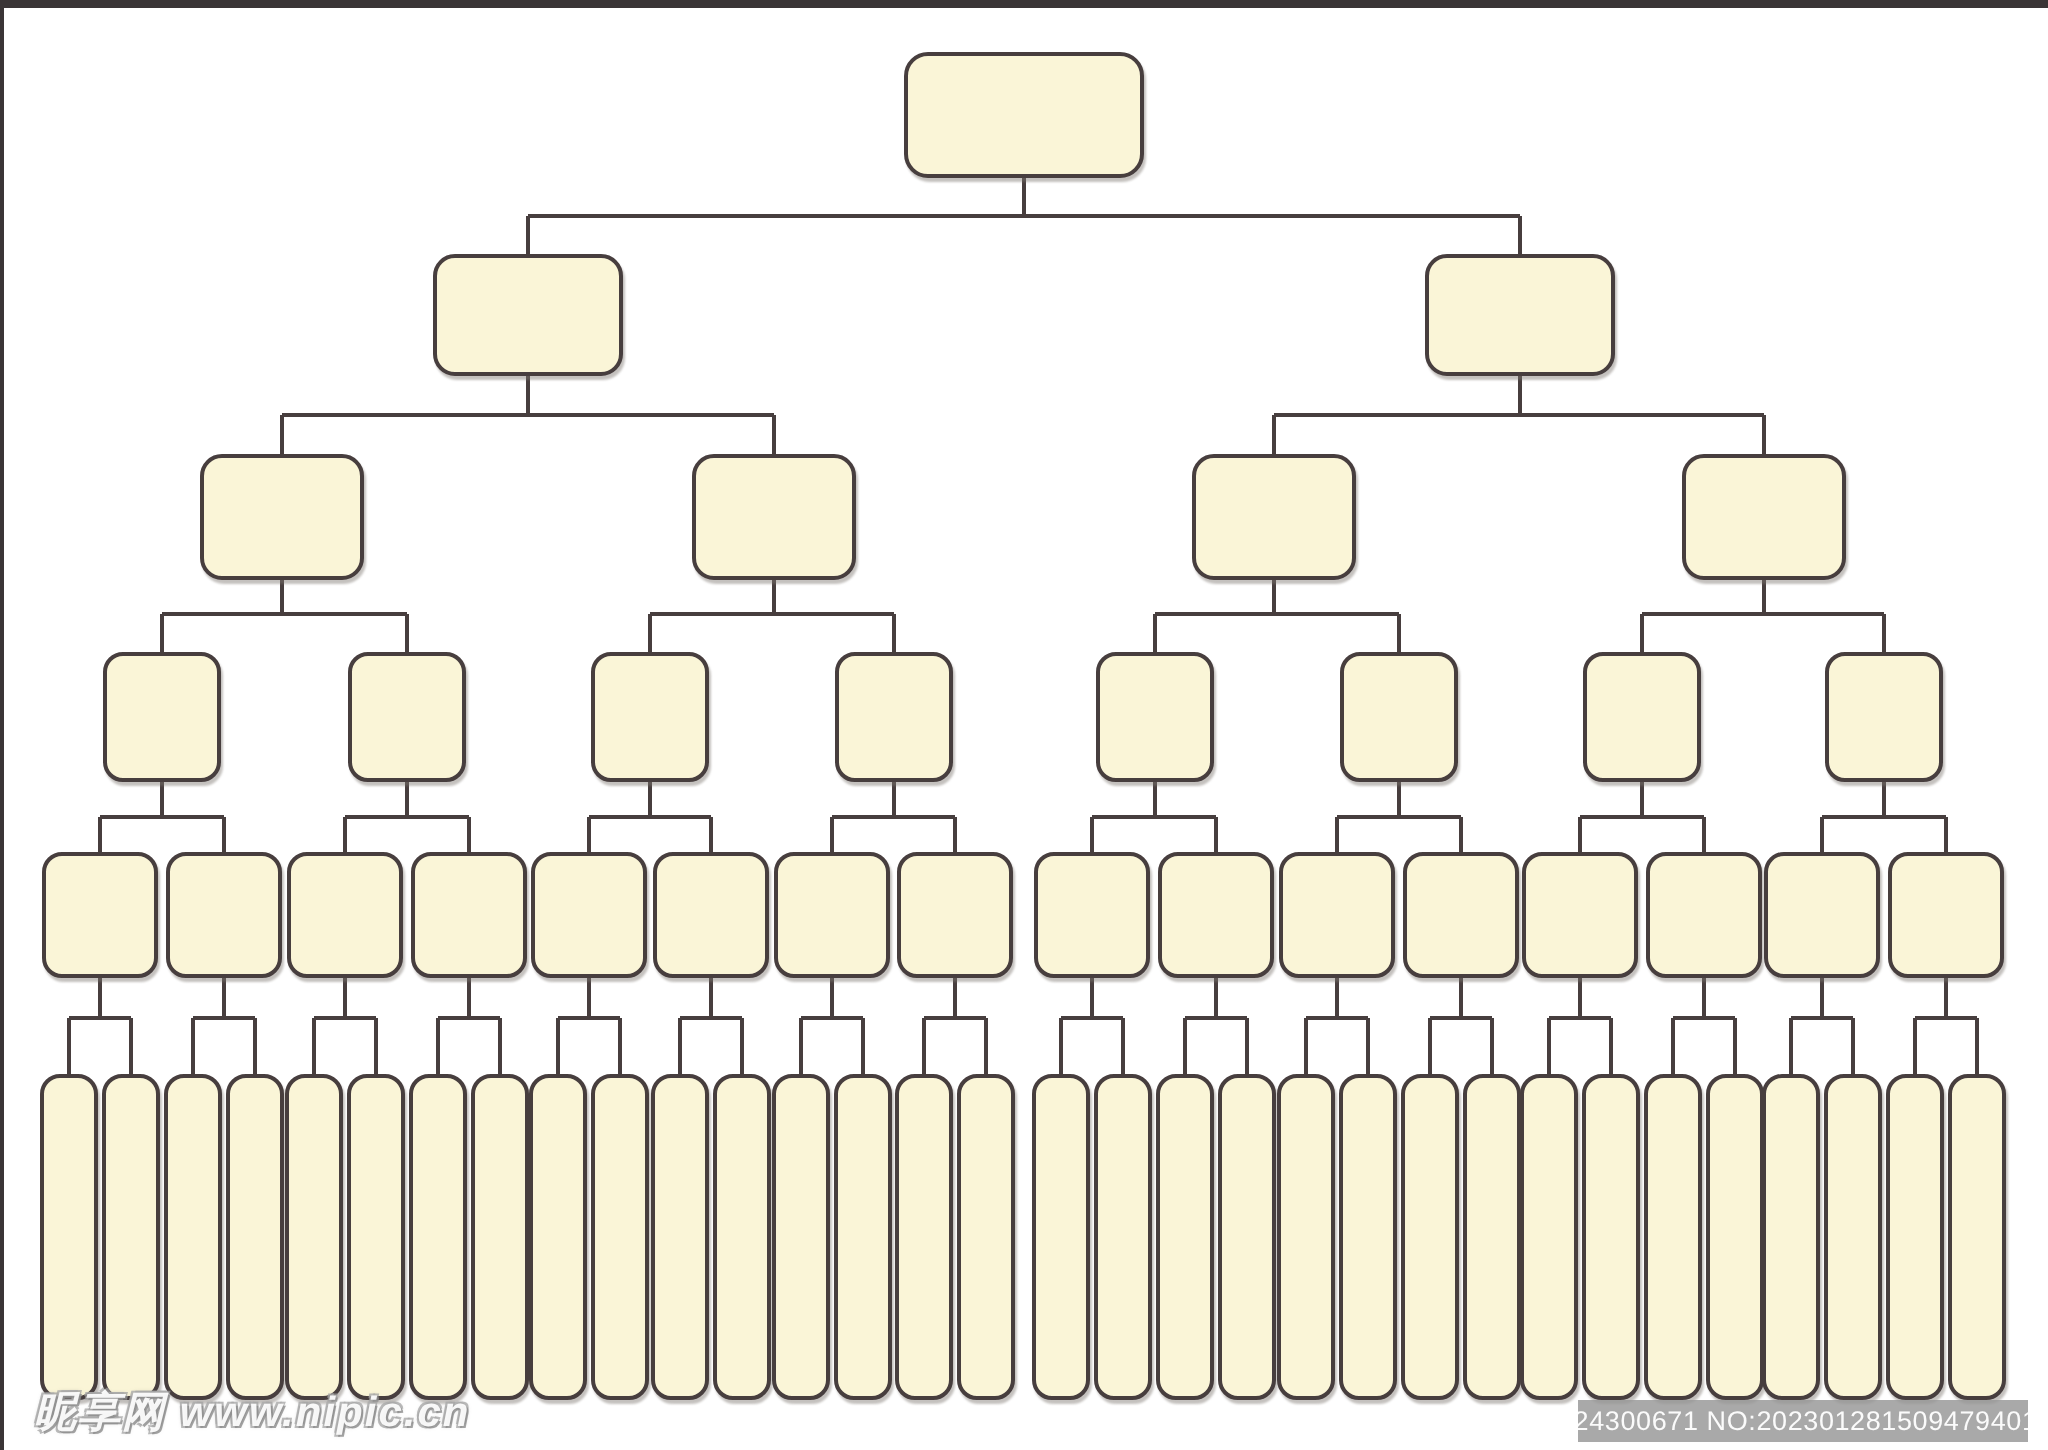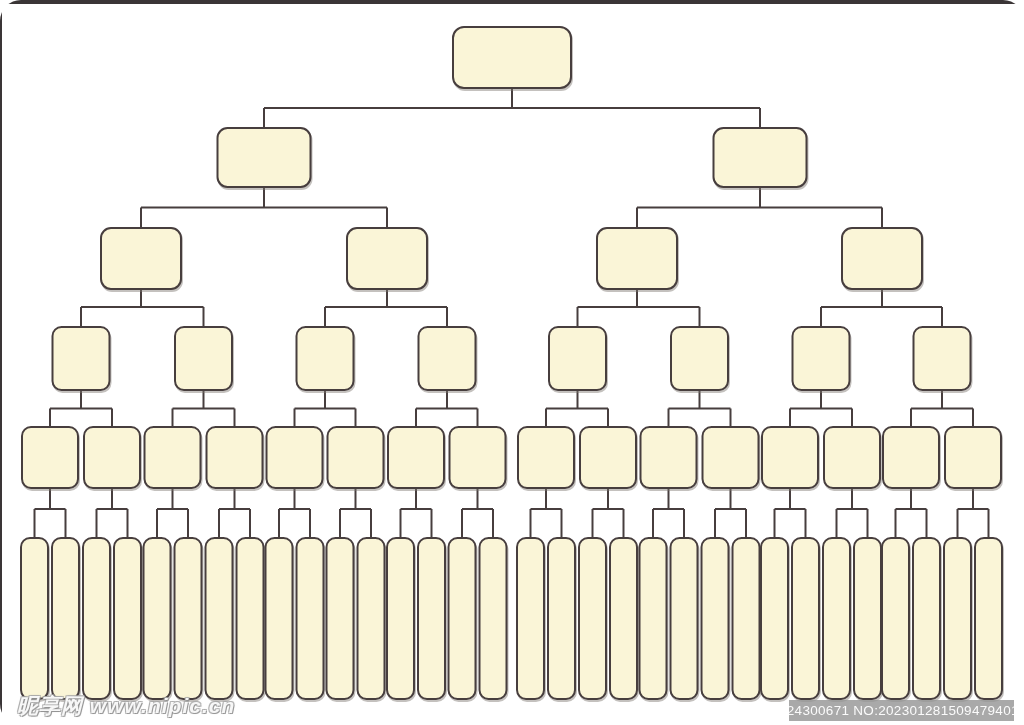--- a/index.html
+++ b/index.html
@@ -3,21 +3,20 @@
 <meta charset="utf-8">
 <style>
   html, body { margin: 0; padding: 0; background: #ffffff; }
   .screen {
     position: relative;
     width: 1024px;
     height: 725px;
     background: #ffffff;
     overflow: hidden;
     font-family: "Liberation Sans", sans-serif;
-    border-radius: 21px;
   }
   .top-strip {
     position: absolute;
     left: 0; top: 0;
     width: 1024px; height: 4px;
   }
   .left-strip {
     position: absolute;
     left: 0; top: 0;
     width: 2px; height: 725px;

